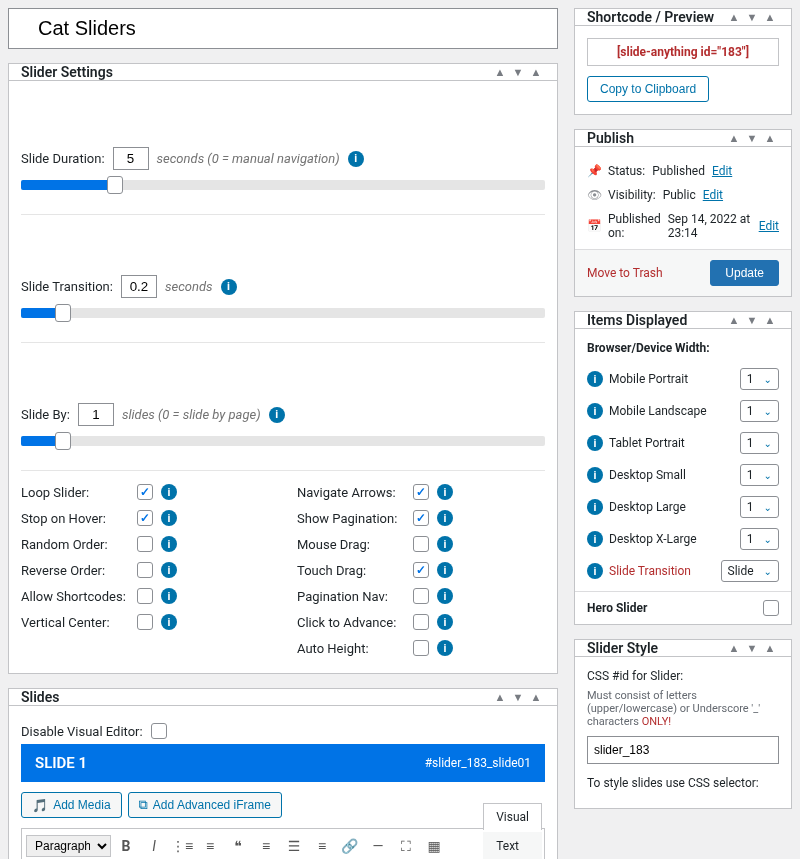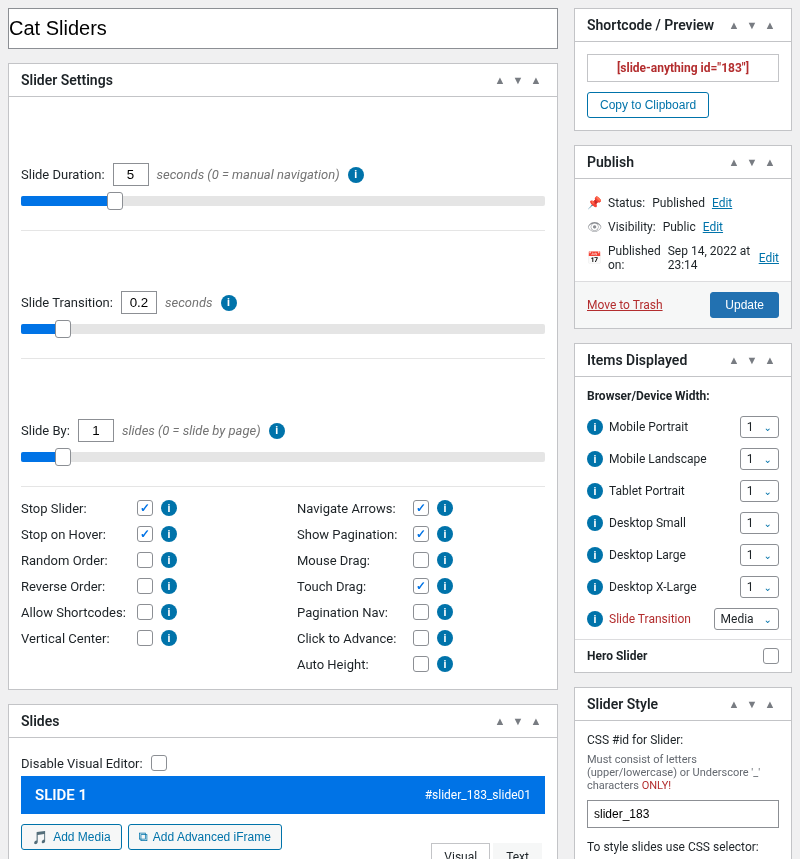--- a/index.html
+++ b/index.html
@@ -1,22 +1,22 @@
 <!DOCTYPE html>
 <html><head>
 <meta charset="utf-8">
 <style>
 * { box-sizing: border-box; margin: 0; padding: 0; }
 body { font-family: -apple-system, BlinkMacSystemFont, "Segoe UI", Roboto, sans-serif; font-size: 13px; background: #f0f0f1; color: #1d2327; padding: 8px; }
 .page { display: flex; gap: 16px; }
 .main { flex: 1; min-width: 0; }
 .side { width: 218px; flex-shrink: 0; }
-.title-input { width: 100%; padding: 8px 0; font-size: 20px; border: 1px solid #8c8f94; background: #fff; margin-bottom: 14px; }
+.title-input { width: 100%; padding: 8px 29px; font-size: 20px; border: 1px solid #8c8f94; background: #fff; margin-bottom: 14px; }
 .panel { background: #fff; border: 1px solid #c3c4c7; margin-bottom: 14px; }
-.panel-head { display: flex; align-items: center; padding: 8px 12px; border-bottom: 1px solid #c3c4c7; font-weight: 600; font-size: 14px; }
+.panel-head { display: flex; align-items: center; padding: 0 12px; border-bottom: 1px solid #c3c4c7; font-weight: 600; font-size: 14px; }
 .panel-head .spacer { flex: 1; }
 .panel-head .ctl { width: 18px; text-align: center; color: #787c82; cursor: pointer; font-size: 11px; }
 .panel-body { padding: 12px; }
 .slider-row { padding: 10px 0; }
 .slider-label { display: flex; align-items: center; gap: 8px; margin-bottom: 10px; margin-top: 44px; }
 .slider-label .lbl { }
 .slider-label input { width: 36px; padding: 3px 5px; border: 1px solid #8c8f94; text-align: center; }
 .slider-label .hint { color: #737373; font-style: italic; }
 .info-icon { display: inline-flex; width: 16px; height: 16px; border-radius: 50%; background: #0073aa; color: #fff; align-items: center; justify-content: center; font-size: 11px; font-weight: bold; font-style: normal; cursor: pointer; }
 .range-track { height: 10px; background: #e5e5e5; border-radius: 2px; position: relative; margin: 4px 0 8px 0; }
@@ -45,21 +45,21 @@
 .tb-btn { width: 26px; height: 26px; display: inline-flex; align-items: center; justify-content: center; cursor: pointer; color: #555; font-size: 14px; border-radius: 2px; }
 .ed-body { padding: 14px; min-height: 180px; }
 .cat-img { width: 195px; height: 140px; background: linear-gradient(to bottom, #2a4a1a 0%, #4a6a2a 50%, #8a9a6a 80%, #6a6a5a 100%); position: relative; overflow: hidden; }
 .cat-img::after { content: ""; position: absolute; left: 28px; bottom: 8px; width: 78px; height: 78px; background: radial-gradient(circle at 38% 28%, #c8c0b4 0 30%, #9a9288 31% 58%, transparent 60%); border-radius: 50% 50% 45% 45%; filter: blur(0.3px); }
 .shortcode-box { text-align: center; padding: 6px; color: #b32d2e; font-weight: bold; border: 1px solid #c3c4c7; margin-bottom: 10px; font-size: 12px; }
 .copy-btn { border: 1px solid #0073aa; background: #fff; color: #0073aa; padding: 5px 12px; border-radius: 3px; cursor: pointer; font-size: 12px; }
 .pub-row { display: flex; align-items: center; gap: 7px; padding: 5px 0; font-size: 12px; }
 .pub-row .ic { color: #8c8f94; width: 14px; text-align: center; }
 .pub-link { color: #0073aa; text-decoration: underline; cursor: pointer; }
 .pub-footer { display: flex; align-items: center; padding: 10px 12px; border-top: 1px solid #dcdcde; background: #f6f7f7; }
-.trash-link { color: #b32d2e; text-decoration: underline; cursor: pointer; font-size: 12px; }
+.trash-link { color: #b32d2e; cursor: pointer; font-size: 12px; }
 .pub-footer .sp { flex: 1; }
 .primary-btn { background: #2271b1; color: #fff; border: 1px solid #2271b1; padding: 5px 14px; border-radius: 3px; cursor: pointer; font-size: 12px; }
 .dev-head { font-weight: bold; margin-bottom: 8px; font-size: 12px; }
 .dev-row { display: flex; align-items: center; gap: 6px; padding: 5px 0; font-size: 12px; }
 .dev-row .dl { flex: 1; }
 .dev-row.red .dl { color: #b32d2e; }
 .sel { border: 1px solid #8c8f94; padding: 3px 6px; border-radius: 3px; cursor: pointer; display: inline-flex; align-items: center; gap: 10px; font-size: 12px; background: #fff; }
 .sel .car { color: #0073aa; font-size: 10px; }
 .hero-row { display: flex; align-items: center; padding: 8px 12px; border-top: 1px solid #dcdcde; font-weight: bold; font-size: 12px; }
 .hero-row .sp { flex: 1; }
@@ -120,21 +120,21 @@
           </div>
           <div class="range-track">
             <div class="range-fill" style="width:8%"></div>
             <div class="range-thumb" style="left:8%"></div>
           </div>
         </div>
         <hr class="divider">
         <div class="check-grid" id="check-grid">
             <div class="check-col">
               <div class="check-row">
-                <span class="cl">Stop Slider:</span>
+                <span class="cl">Loop Slider:</span>
       <span class="chk on"></span>
       <span class="info-icon">i</span>
               </div>
               <div class="check-row">
                 <span class="cl">Stop on Hover:</span>
       <span class="chk on"></span>
       <span class="info-icon">i</span>
               </div>
               <div class="check-row">
                 <span class="cl">Random Order:</span>
@@ -220,21 +220,21 @@
           <div class="btn-row">
             <button class="wp-btn">
                 <span class="ic">🎵</span>
                 <span>Add Media</span>
               </button>
             <button class="wp-btn">
                 <span class="ic">⧉</span>
                 <span>Add Advanced iFrame</span>
               </button>
           </div>
-          <div class="ed-tabs" style="position:absolute; right:0; top:16px; border:none; background:transparent;">
+          <div class="ed-tabs" style="position:absolute; right:0; top:8px; border:none; background:transparent;flex-direction:column;">
             <div class="ed-tab">Visual</div>
             <div class="ed-tab inactive">Text</div>
           </div>
         </div>
         <div class="ed-wrap">
           <div class="ed-toolbar">
             <select><option>Paragraph</option></select>
             <span class="tb-btn">
                 <b>B</b>
               </span>
@@ -367,21 +367,21 @@
     <span class="sel">
                 <span>1</span>
                 <span class="car">⌄</span>
               </span>
             </div>
           </div>
         <div class="dev-row red">
           <span class="info-icon">i</span>
           <span class="dl">Slide Transition</span>
           <span class="sel">
-              <span>Media</span>
+              <span>Slide</span>
               <span class="car">⌄</span>
             </span>
         </div>
       </div>
       <div class="hero-row">
         <span>Hero Slider</span>
         <span class="sp"></span>
         <span class="chk"></span>
       </div>
     </div>

